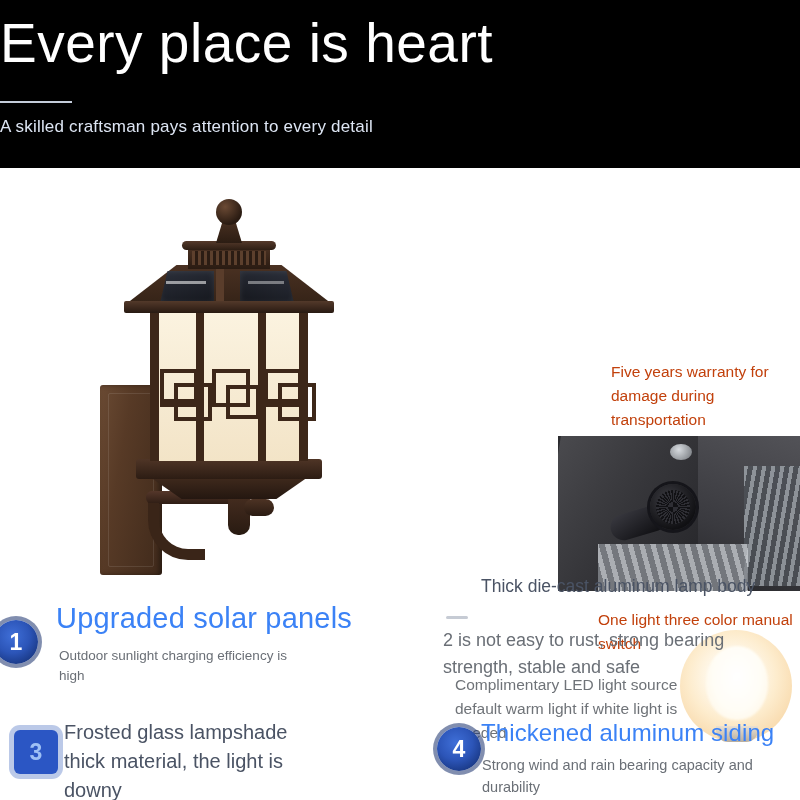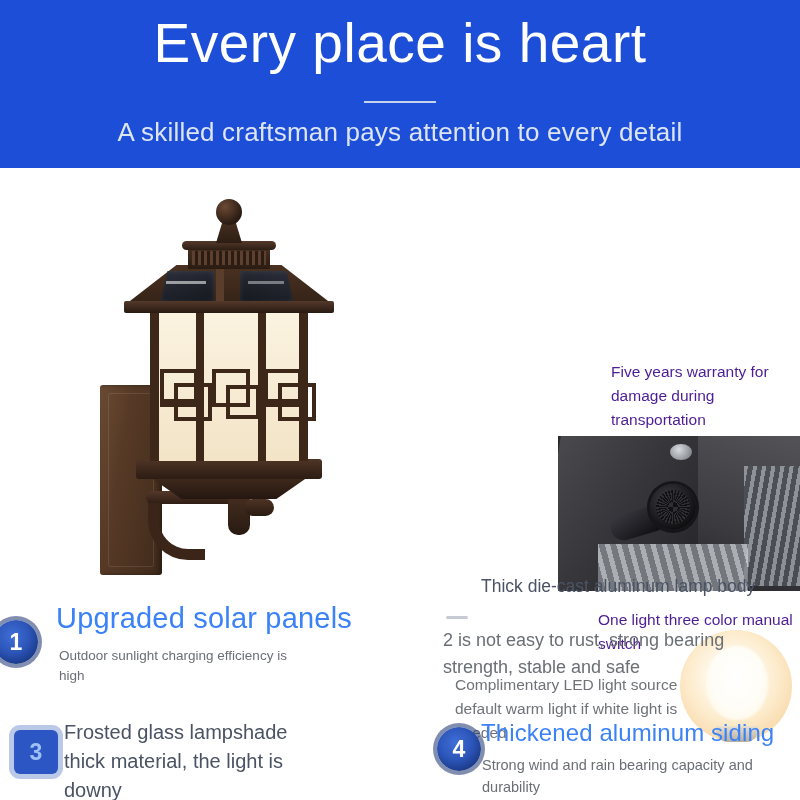--- a/index.html
+++ b/index.html
@@ -7,39 +7,39 @@
     width:800px;height:800px;
     background:#ffffff;
     font-family:"Liberation Sans", sans-serif;
     overflow:hidden;position:relative;
   }
   #root{position:relative;width:800px;height:800px;}
 
   
   .banner{
     position:absolute;left:0;top:0;width:800px;height:168px;
-    background:#1d4ed8;
-    display:flex;flex-direction:column;align-items:center;
+    background:#000000;
+    display:flex;flex-direction:column;align-items:flex-start;
   }
   .banner-title{
     margin:0;padding:0;
     font-size:55px;line-height:1;
     font-weight:400;
     color:#ffffff;
     letter-spacing:0.5px;
     margin-top:16px;
     font-family:"Liberation Sans", sans-serif;
   }
   .banner-divider{
     width:72px;height:2px;background:#d9e2f2;
     margin-top:30px;opacity:.9;
   }
   .banner-subtitle{
     margin:0;padding:0;margin-top:14px;
-    font-size:26px;color:#dde5f3;font-weight:400;
+    font-size:17px;color:#dde5f3;font-weight:400;
     letter-spacing:.2px;
   }
 
   
   .stage{
     position:absolute;left:0;top:168px;width:800px;height:632px;
     background:#ffffff;
   }
   .lamp-wrap{position:absolute;left:88px;top:5px;width:270px;height:420px;}
 
@@ -224,21 +224,21 @@
   }
   .bulb-cap{
     position:absolute;left:36px;top:96px;width:42px;height:16px;
     border-radius:0 0 12px 12px;
     background:linear-gradient(180deg,#e9e0d2,#b9ae9e);
   }
 
   
   .cap-text{
     position:absolute;
-    color:#4c1d95;
+    color:#c2410c;
     font-size:15.5px;line-height:1.55;
     font-family:"Liberation Sans", sans-serif;
   }
   #warranty-text{left:611px;top:176px;width:186px;}
   #switch-text{left:598px;top:424px;width:204px;}
   #led-text{left:455px;top:489px;width:250px;color:#6f7378;}
   #remarks-text{left:505px;top:540px;width:200px;color:#7b7f85;}
   .badge{
     position:absolute;width:44px;height:44px;border-radius:50%;
     background:radial-gradient(circle at 42% 36%,#3f6fd8 0%,#2c55b8 45%,#1d3e8f 72%,#152c66 100%);

